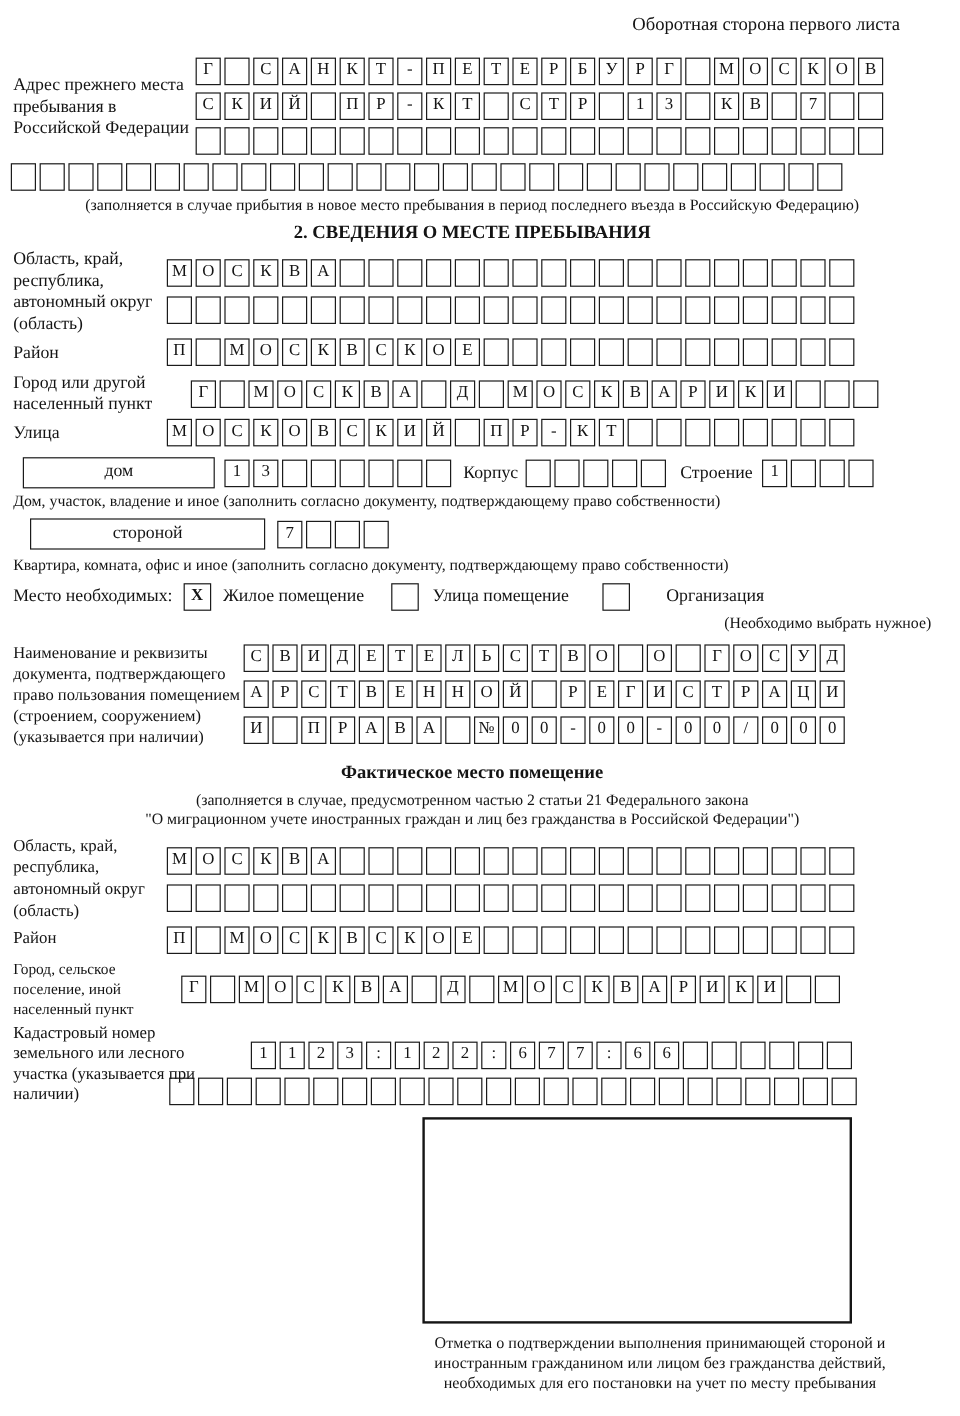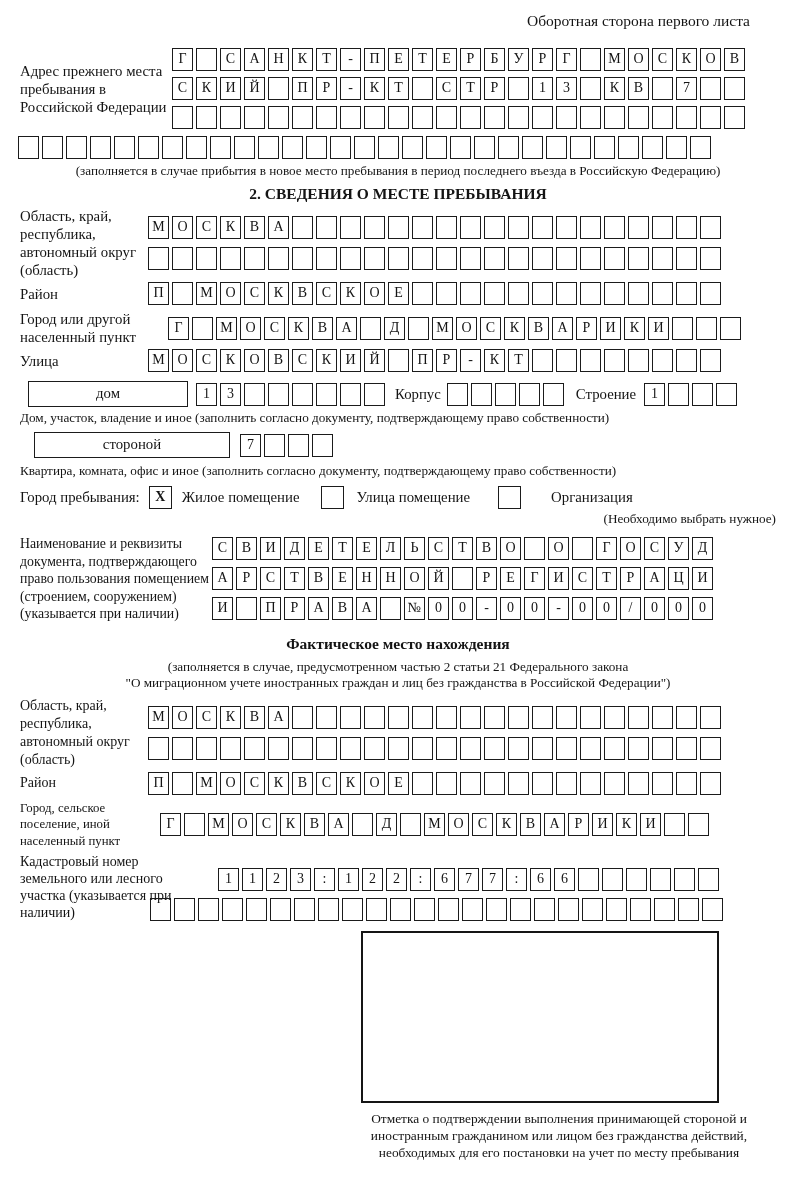--- a/index.html
+++ b/index.html
@@ -2,21 +2,21 @@
 <html><head>
 <meta charset="utf-8">
 <style>
   * { box-sizing: border-box; margin: 0; padding: 0; }
   html, body { background: #ffffff; }
   body {
     width: 800px; height: 1180px; overflow: hidden;
     font-family: "Liberation Serif", serif;
     color: #141414;
   }
-  .page { padding: 12px 24px 0 20px; }
+  .page { padding: 12px 24px 0 11px; }
 
   .doc-title { text-align: right; font-size: 15.5px; padding-right: 26px; }
 
   .frow { display: flex; align-items: center; }
   .vcenter { align-items: center; }
 
   .label { font-size: 14.8px; line-height: 18px; flex: none; }
   .label-sm { font-size: 12.8px; line-height: 16.5px; flex: none; }
 
   .rowstack { display: flex; flex-direction: column; gap: 6px; }
@@ -361,21 +361,21 @@
     <div class="cells" style="margin-left:10px;">
         <span class="cell">7</span>
         <span class="cell"></span>
         <span class="cell"></span>
         <span class="cell"></span>
       </div>
   </div>
   <div class="note mt5">Квартира, комната, офис и иное (заполнить согласно документу, подтверждающему право собственности)</div>
 
   <div class="frow vcenter mt7">
-    <div class="mesto-text">Город пребывания:</div>
+    <div class="mesto-text">Место необходимых:</div>
     <div class="checkbox" style="margin-left:9px;">X</div>
     <div class="mesto-text" style="margin-left:10px;">Жилое помещение</div>
     <div class="checkbox" style="margin-left:22px;"></div>
     <div class="mesto-text" style="margin-left:12px;">Улица помещение</div>
     <div class="checkbox" style="margin-left:28px;"></div>
     <div class="mesto-text" style="margin-left:30px;">Организация</div>
   </div>
   <div class="note mt2" style="margin-left:200px;text-align:right;">(Необходимо выбрать нужное)</div>
 
   <div class="frow mt8">
@@ -446,21 +446,21 @@
           <span class="cell">0</span>
           <span class="cell">0</span>
           <span class="cell">/</span>
           <span class="cell">0</span>
           <span class="cell">0</span>
           <span class="cell">0</span>
         </div>
     </div>
   </div>
 
-  <div class="sec-heading mt12">Фактическое место нахождения</div>
+  <div class="sec-heading mt12">Фактическое место помещение</div>
   <div class="note center mt6">(заполняется в случае, предусмотренном частью 2 статьи 21 Федерального закона</div>
   <div class="note center">"О миграционном учете иностранных граждан и лиц без гражданства в Российской Федерации")</div>
 
   <div class="frow mt6">
     <div class="label" style="width:128px; font-size:14px;">Область, край, республика, автономный округ (область)</div>
     <div class="rowstack" style="gap:8px;">
       <div class="cells">
           <span class="cell">М</span>
           <span class="cell">О</span>
           <span class="cell">С</span>

